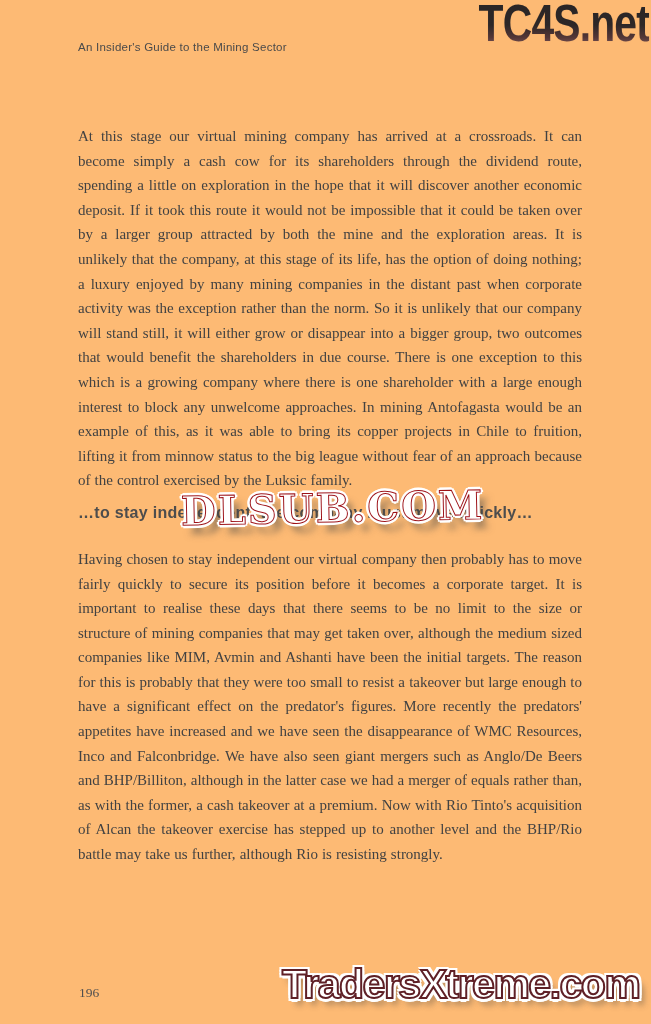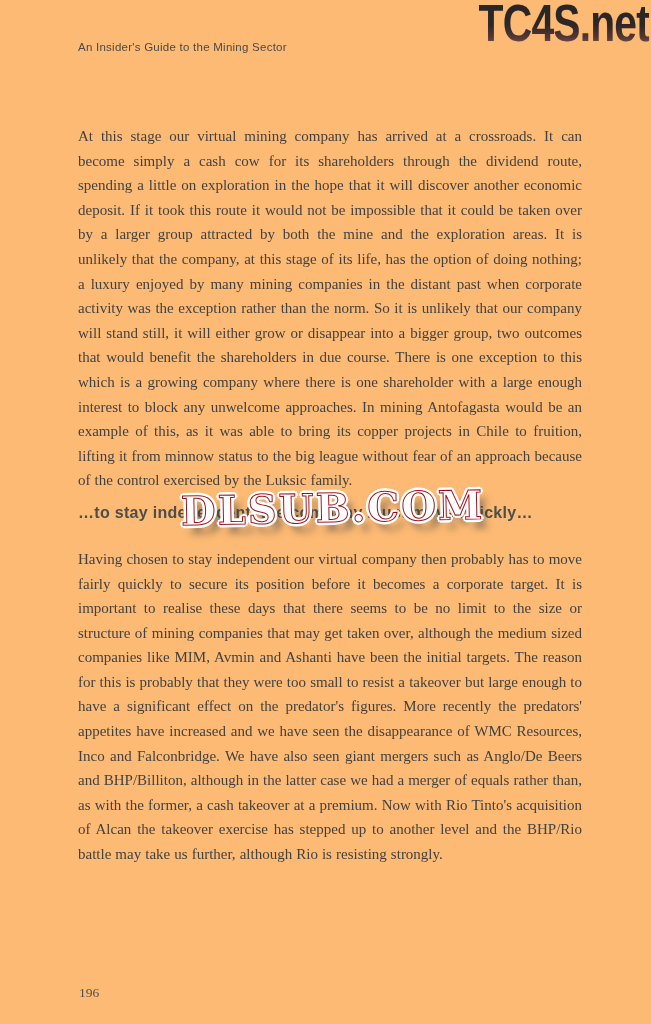--- a/index.html
+++ b/index.html
@@ -109,14 +109,15 @@
     <h2 class="section-heading">…to stay independent, the company must move quickly…</h2>
 
     <p class="para">Having chosen to stay independent our virtual company then probably has to move fairly quickly to secure its position before it becomes a corporate target. It is important to realise these days that there seems to be no limit to the size or structure of mining companies that may get taken over, although the medium sized companies like MIM, Avmin and Ashanti have been the initial targets. The reason for this is probably that they were too small to resist a takeover but large enough to have a significant effect on the predator's figures. More recently the predators' appetites have increased and we have seen the disappearance of WMC Resources, Inco and Falconbridge. We have also seen giant mergers such as Anglo/De Beers and BHP/Billiton, although in the latter case we had a merger of equals rather than, as with the former, a cash takeover at a premium. Now with Rio Tinto's acquisition of Alcan the takeover exercise has stepped up to another level and the BHP/Rio battle may take us further, although Rio is resisting strongly.</p>
 
   </div>
 
   <div class="dlsub">DLSUB.COM</div>
 
   <div class="page-number">196</div>
 
+  <div class="traders">TradersXtreme.com</div>
 
 </div>
 
 </body></html>

